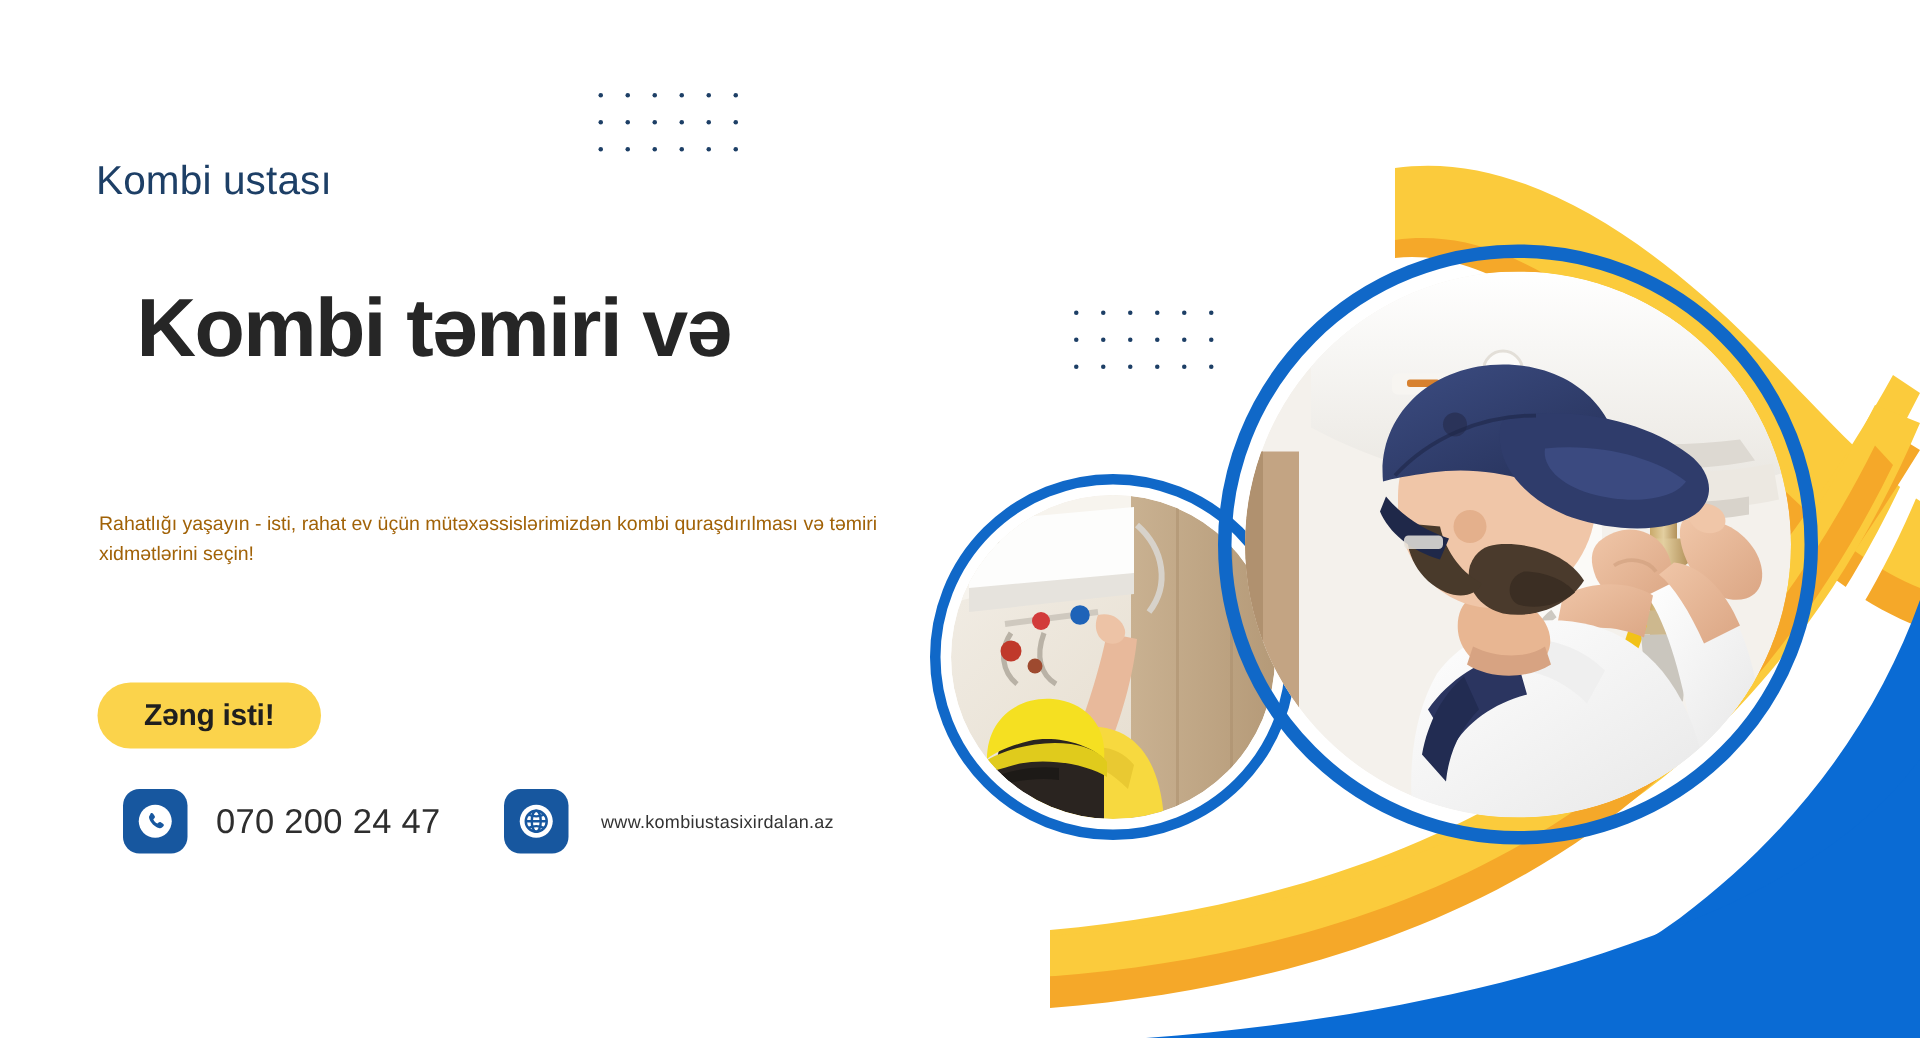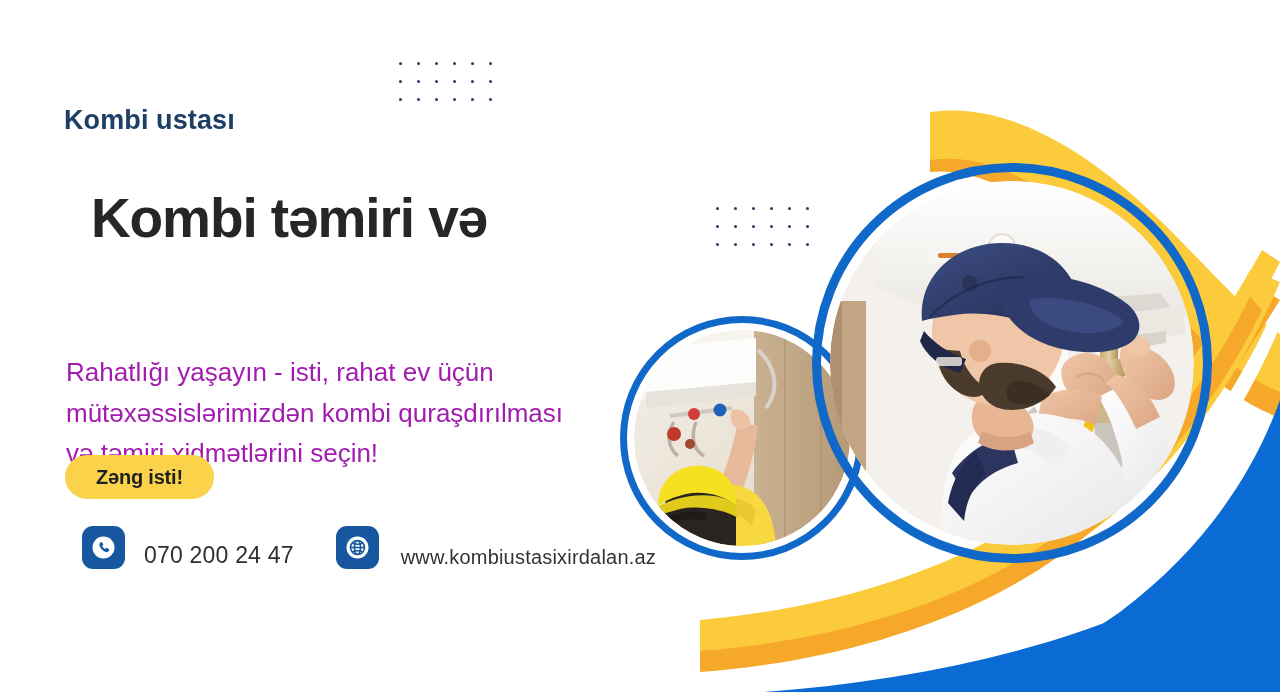--- a/index.html
+++ b/index.html
@@ -28,45 +28,45 @@
   .content{
     position:absolute;
     left:64px;top:0;
     width:600px;height:692px;
     z-index:5;
   }
   .eyebrow{
     position:absolute;
     top:105px;left:0;
     font-size:27px;
-    font-weight:700;
+    font-weight:400;
     letter-spacing:0.1px;
     color:#1d3f66;
     white-space:nowrap;
   }
   .headline{
     position:absolute;
     top:150px;left:-2px;
     width:580px;
     font-size:55px;
     line-height:1.13;
     font-weight:700;
     letter-spacing:-1.1px;
     color:#262626;
     margin-left:29px;
   }
   .headline .l2{display:block;}
   .subtext{
     position:absolute;
     top:326px;left:2px;
     width:520px;
-    font-size:26px;
+    font-size:13px;
     line-height:1.56;
     font-weight:400;
-    color:#a21caf;
+    color:#a16207;
   }
   .cta{
     position:absolute;
     top:455px;left:1px;
     display:inline-flex;
     align-items:center;justify-content:center;
     height:44px;
     padding:0 31px;
     border:none;
     border-radius:22px;
@@ -84,40 +84,40 @@
   .contact-row{
     position:absolute;
     top:526px;left:2px;
     display:flex;
     align-items:center;
     gap:0;
     white-space:nowrap;
   }
   .contact-item{
     display:flex;
-    align-items:flex-end;
+    align-items:center;
     padding-left:16px;
   }
   .contact-item.web{margin-left:26px;}
   .icon-badge{
     width:43px;height:43px;
     border-radius:11px;
     background:#17579f;
     display:flex;align-items:center;justify-content:center;
     flex:0 0 auto;
   }
   .contact-text{
     margin-left:19px;
     font-size:23px;
     font-weight:400;
     color:#2e2e2e;
     letter-spacing:0.2px;
   }
   .contact-item.web .contact-text{
-    font-size:20px;
+    font-size:12px;
     margin-left:22px;
     color:#333;
   }
 
   
   .dot-grid{position:absolute;z-index:4;}
   .dot-grid .dg-row{display:flex;}
   .dot-grid .dot{
     width:3px;height:3px;
     border-radius:50%;

